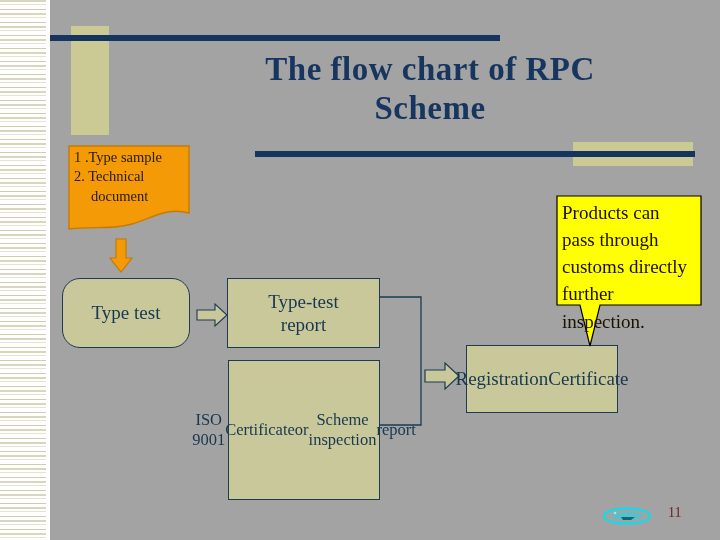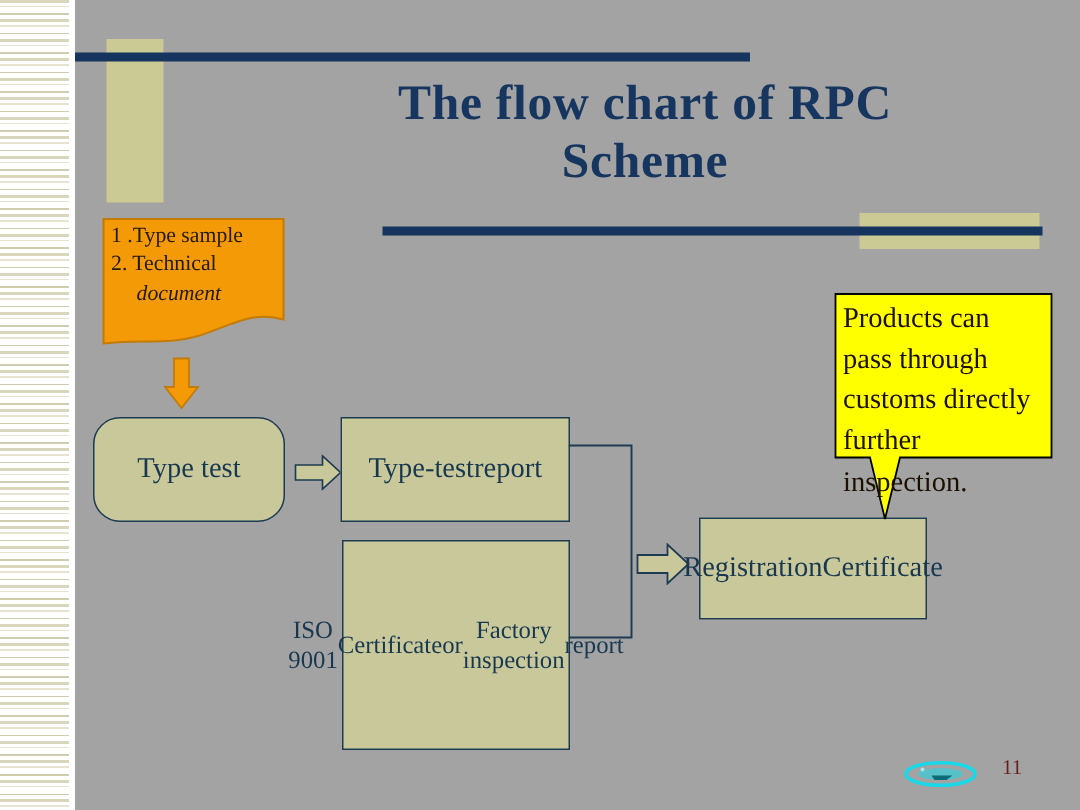--- a/index.html
+++ b/index.html
@@ -92,21 +92,21 @@
     left: 71px;
     top: 148px;
     width: 98px;
     color: #231a10;
     font-size: 14.5px;
     line-height: 1.33;
     text-align: left;
     padding-left: 3px;
     box-sizing: border-box;
   }
-  #doc-text .l3 { padding-left: 17px; font-style: italic; }
+  #doc-text .l3 { padding-left: 17px; }
 
   
   .arrow { position: absolute; }
   .arrow svg { display: block; }
 
   
   #bracket { position: absolute; left: 379px; top: 295px; }
   #bracket svg { display: block; }
 
   
@@ -180,30 +180,30 @@
   <div class="box" style="left:62px; top:278px; width:128px; height:70px; font-size:19px;border-radius:18px;">
     <span>Type test</span>
   </div>
 
   <div class="arrow" style="left:196px; top:303px;">
     <svg width="32" height="24" viewBox="0 0 32 24">
       <path d="M1,7 L19,7 L19,1 L31,12 L19,23 L19,17 L1,17 Z" fill="#c9c89b" stroke="#1d3b52" stroke-width="1.1"></path>
     </svg>
   </div>
 
-  <div class="box" style="left:227px; top:278px; width:153px; height:70px; font-size:19px; ">
+  <div class="box" style="left:227px; top:278px; width:153px; height:70px; font-size:19px; flex-direction:column;">
     <span>Type-test</span>
     <span>report</span>
   </div>
 
   <div class="box" style="left:228px; top:360px; width:152px; height:140px; font-size:16.5px; ">
     <span>ISO 9001</span>
     <span>Certificate</span>
     <span>or</span>
-    <span>Factory inspection</span>
+    <span>Scheme inspection</span>
     <span>report</span>
   </div>
 
   <div id="bracket">
     <svg width="46" height="132" viewBox="0 0 46 132">
       <path d="M0,2 L42,2 L42,130 L0,130" fill="none" stroke="#1d3b52" stroke-width="1.3"></path>
     </svg>
   </div>
 
   <div class="arrow" style="left:424px; top:362px;">

